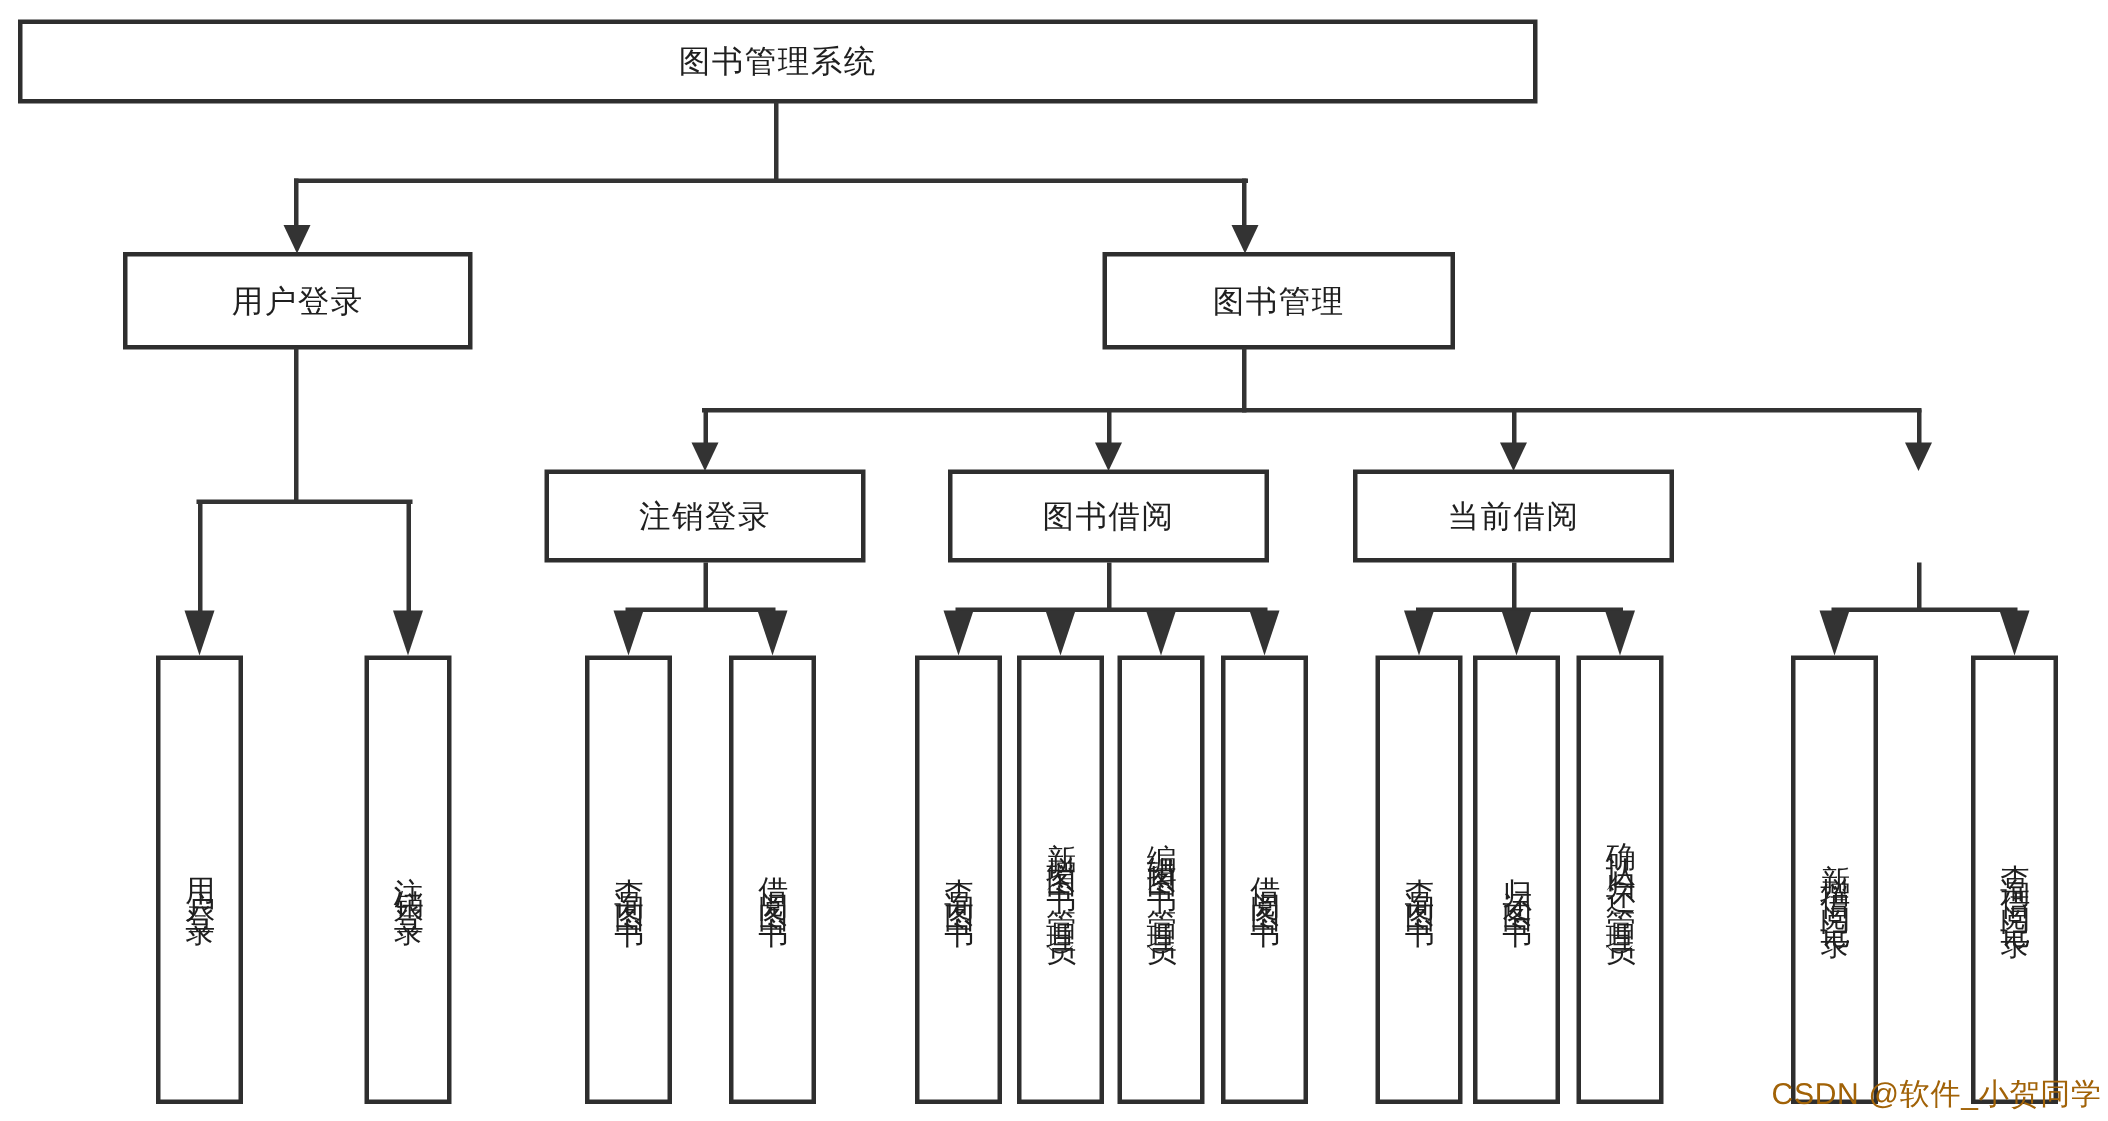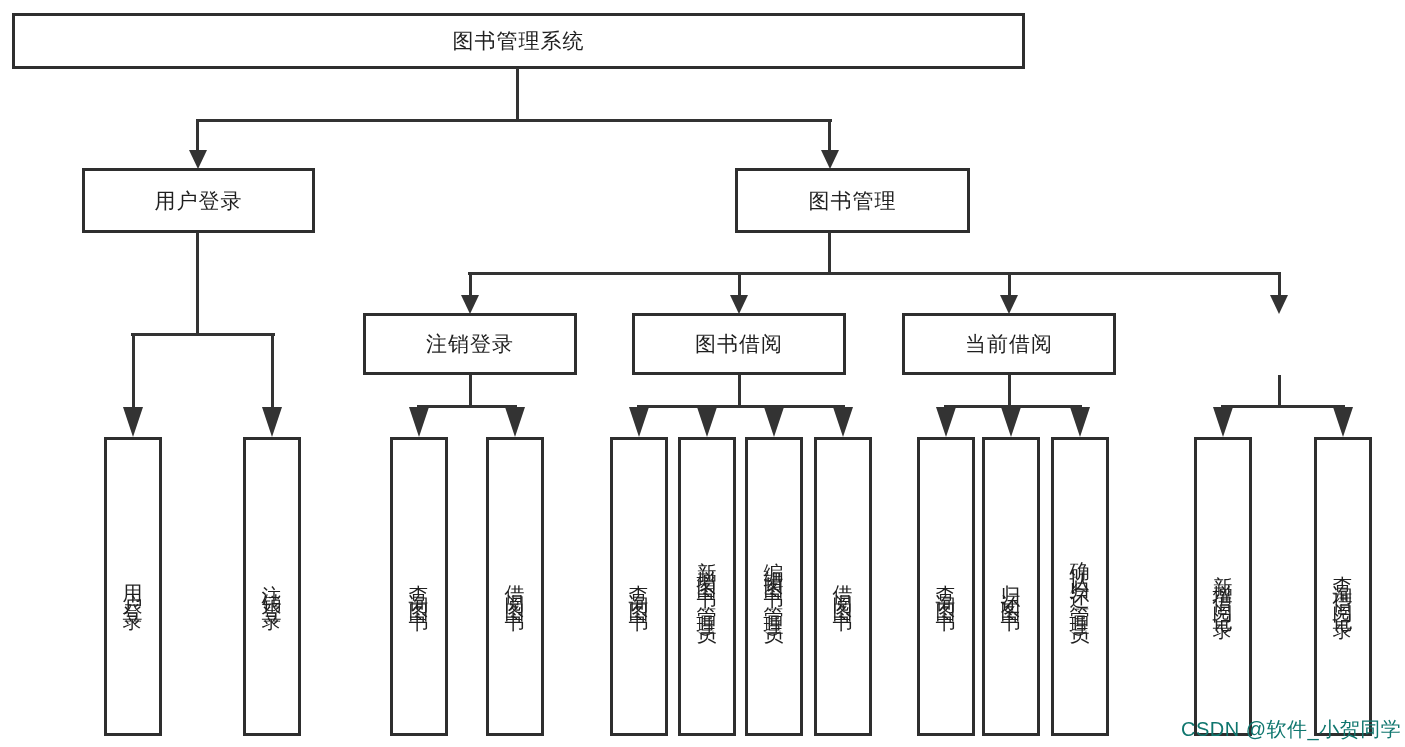--- a/index.html
+++ b/index.html
@@ -55,21 +55,21 @@
   .vl{position:absolute;width:3px;background:var(--line);}
   .hl{position:absolute;height:3px;background:var(--line);}
   .ar{position:absolute;width:0;height:0;
       border-left:9px solid transparent;
       border-right:9px solid transparent;
       border-top:19px solid var(--line);}
   .ar.big{border-left-width:10px;border-right-width:10px;border-top-width:30px;}
   
   #watermark{
     position:absolute;left:1181px;top:716px;
-    font-size:20px;color:#0f766e;z-index:10;
+    font-size:20px;color:#a16207;z-index:10;
     white-space:nowrap;letter-spacing:0.5px;
   }
 </style>
 </head>
 <body>
 
 <div id="canvas">
 
   <div class="box" id="n-root">
     <span class="lbl">图书管理系统</span>

